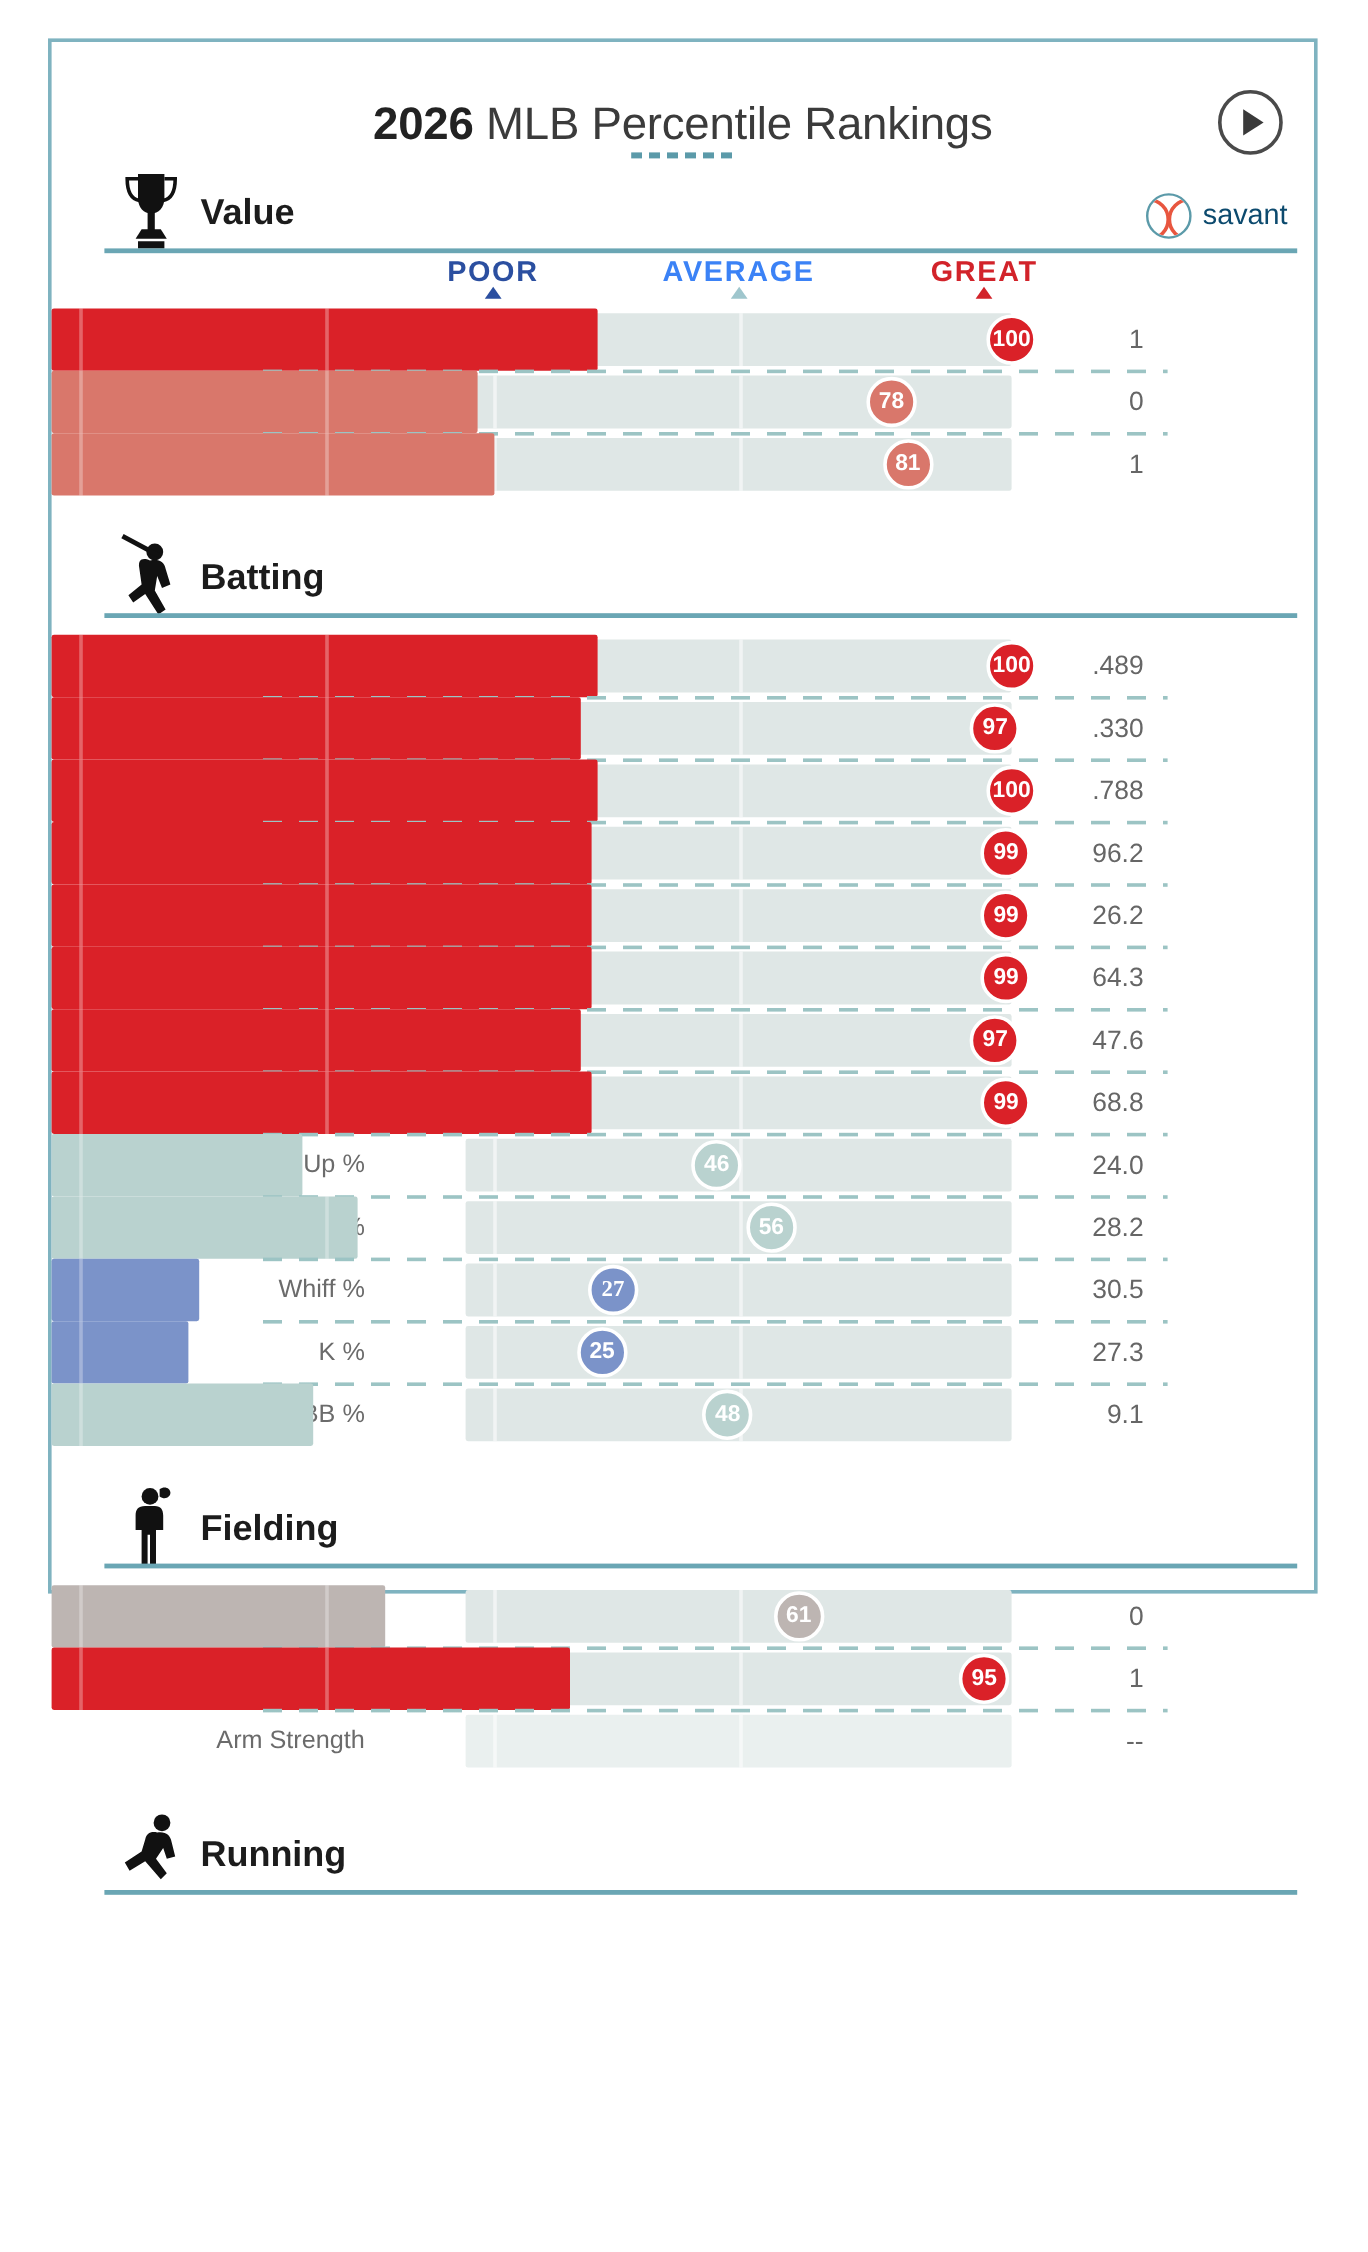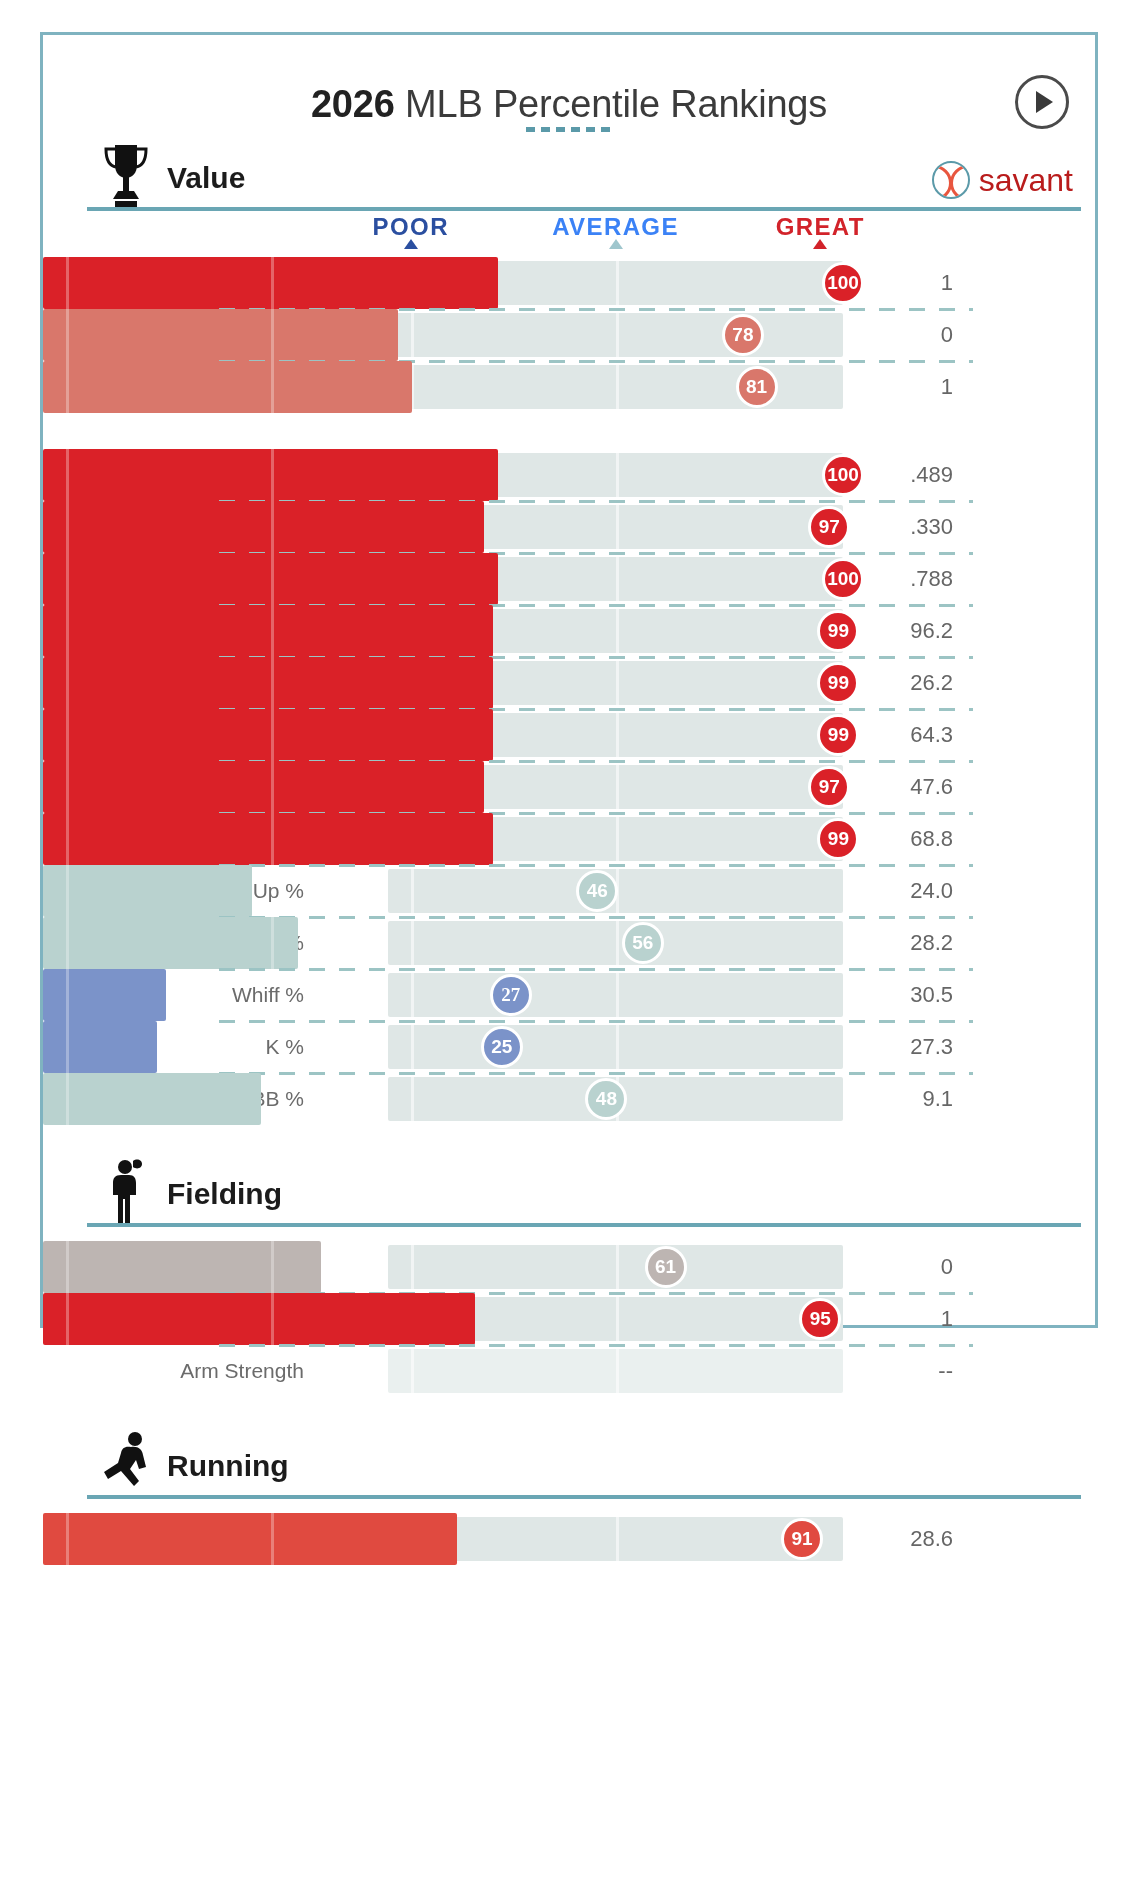--- a/index.html
+++ b/index.html
@@ -46,21 +46,21 @@
   }
   .savant-logo .ball{
     width:38px;height:38px;border-radius:50%;border:2px solid #5b9aa9;box-sizing:border-box;
     position:relative;overflow:hidden;background:#fff;
   }
   .savant-logo .ball::before,.savant-logo .ball::after{
     content:"";position:absolute;width:30px;height:30px;border:3px solid #e8563f;border-radius:50%;
   }
   .savant-logo .ball::before{left:-18px;top:2px;}
   .savant-logo .ball::after{right:-18px;top:2px;}
-  .savant-logo .txt{font-size:32px;color:#b91c1c;font-weight:400;}
+  .savant-logo .txt{font-size:24px;color:#0c4a6e;font-weight:400;}
 
   
   .axis{position:relative;height:44px;margin-top:2px;}
   .axis .lab{
     position:absolute;top:0;font-size:24px;letter-spacing:1.4px;font-weight:700;transform:translateX(-50%);
   }
   .axis .tick{
     position:absolute;top:26px;width:0;height:0;transform:translateX(-50%);
     border-left:7px solid transparent;border-right:7px solid transparent;border-bottom:10px solid currentColor;
   }
@@ -176,20 +176,31 @@
           </div>
           <div class="fill" style="width: 368.55px; background: rgb(217, 119, 107);">
             <div class="gridline" style="left: 22.75px;"></div>
             <div class="gridline" style="left: 227.5px;"></div>
           </div>
           <div class="bubble" style="left: 713.55px; background: rgb(217, 119, 107);">81</div>
           <div class="value">1</div>
         </div>
       </div>
       <div style="height: 22px;"></div>
+      <div class="section-head">
+        <div class="icon"><svg viewBox="0 0 62 74" width="62" height="74">
+            <g fill="#111">
+              <circle cx="34" cy="17" r="7"></circle>
+              <path d="M30 24c7-2 12 1 13 7l4 13-7 3-4-10-2 12 9 16-6 4-11-17-10 7-4-6 11-9-2-14c-1-6 2-9 9-6z"></path>
+              <rect x="8" y="2" width="34" height="4" transform="rotate(28 8 2)"></rect>
+            </g>
+          </svg></div>
+        <div class="name">Batting</div>
+        <div class="rule" style="background: rgb(106, 166, 180);"></div>
+      </div>
       <div style="height: 14px;"></div>
       <div class="rows">
         <div class="row">
           <div class="label">xwOBA</div>
           <div class="track">
             <div class="gridline" style="left: 22.75px;"></div>
             <div class="gridline" style="left: 227.5px;"></div>
           </div>
           <div class="fill" style="width: 455px; background: rgb(218, 33, 40);">
             <div class="gridline" style="left: 22.75px;"></div>
@@ -419,30 +430,15 @@
         <div class="icon"><svg viewBox="0 0 62 74" width="62" height="74">
             <g fill="#111">
               <circle cx="40" cy="12" r="7"></circle>
               <path d="M36 20c7-1 11 2 12 8l3 12-7 2-3-9-6 9 9 12-5 5-13-15-13 8-4-7 14-9 3-10c1-5 4-7 10-6z"></path>
             </g>
           </svg></div>
         <div class="name">Running</div>
         <div class="rule" style="background: rgb(106, 166, 180);"></div>
       </div>
       <div style="height: 14px;"></div>
-      <div class="rows">
-        <div class="row">
-          <div class="label">Sprint Speed</div>
-          <div class="track">
-            <div class="gridline" style="left: 22.75px;"></div>
-            <div class="gridline" style="left: 227.5px;"></div>
-          </div>
-          <div class="fill" style="width: 414.05px; background: rgb(224, 74, 64);">
-            <div class="gridline" style="left: 22.75px;"></div>
-            <div class="gridline" style="left: 227.5px;"></div>
-          </div>
-          <div class="bubble" style="left: 759.05px; background: rgb(224, 74, 64);">91</div>
-          <div class="value">28.6</div>
-        </div>
-      </div>
       <div style="height: 20px;"></div>
     </div>
 </div>
 
 </body></html>

